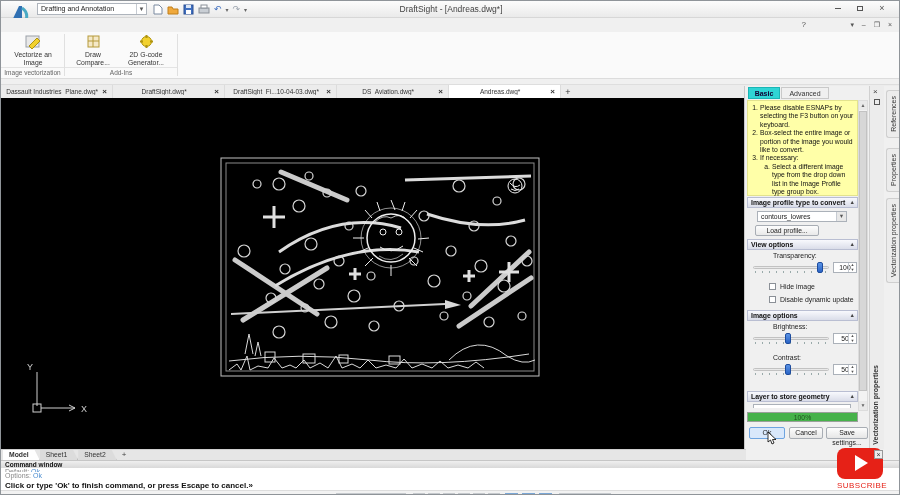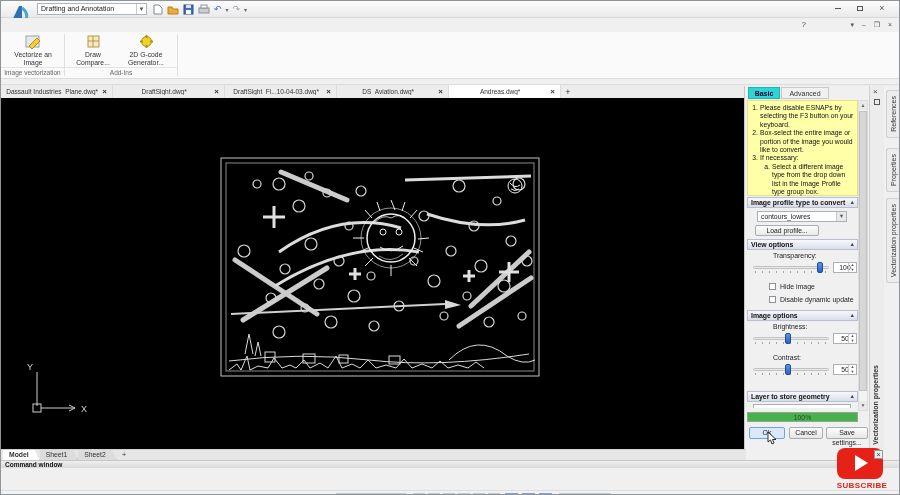--- a/index.html
+++ b/index.html
@@ -141,30 +141,31 @@
   
   .statusbar { left:0; top:489px; width:900px; height:6px; background:#f2f2f2; border-top:1px solid #ddd; }
   .sb-box { position:absolute; top:2px; height:6px; border:1px solid #c5c9cd; background:#fdfdfd; }
   .sb-box.blue { border-color:#7aa7d6; }
 
   
   .play-btn { left:836px; top:447px; width:46px; height:31px; background:#e62117; border-radius:8px; }
   .play-btn .tri { position:absolute; left:18px; top:7px; width:0; height:0;
     border-left:13px solid #fff; border-top:8px solid transparent; border-bottom:8px solid transparent; }
   .subscribe-label { left:830px; top:480px; width:62px; text-align:center;
-    font-size:8px; font-weight:bold; color:#e62117; letter-spacing:0.4px; }
+    font-size:8px; font-weight:normal; color:#e62117; letter-spacing:0.4px; }
   .overlay-close { left:873px; top:449px; width:9px; height:9px; background:#eee;
     border:1px solid #999; font-size:7px; line-height:7px; text-align:center; color:#333; }
 </style>
 </head>
 <body>
 
 <div id="app">
 
   <div class="abs titlebar"></div>
+  <div class="abs app-title">DraftSight - [Andreas.dwg*]</div>
   <svg class="abs" style="left:5px;top:2px;" width="28" height="27" viewBox="0 0 28 27">
     <path d="M3,24 L13,3 L16,3 L16,24 Z" fill="#2f6fb2"></path>
     <path d="M16,5 a10,10 0 0 1 0,17" stroke="#49a9c4" stroke-width="3" fill="none"></path>
   </svg>
   <div class="abs workspace">
     <span>Drafting and Annotation</span>
     <span class="arrow">▼</span>
   </div>
   <div class="abs qat" style="left:152px;">
     <svg width="10" height="11">
@@ -474,20 +475,31 @@
   </div>
 
   <div class="abs sheetbar">
     <div class="sheettab active">Model</div>
     <div class="sheettab">Sheet1</div>
     <div class="sheettab">Sheet2</div>
     <div class="sheet-add">+</div>
   </div>
 
   <div class="abs cmd-head">Command window</div>
+  <div class="abs cmd-body">
+    <div class="cmd-line clip">
+      <span>Default:</span>
+      <span class="link">Ok</span>
+    </div>
+    <div class="cmd-line">
+      <span>Options:</span>
+      <span class="link">Ok</span>
+    </div>
+    <div class="cmd-prompt">Click or type 'Ok' to finish command, or press Escape to cancel.»</div>
+  </div>
 
   <div class="abs statusbar">
     <div class="sb-box" style="left:335px;width:70px;"></div>
     <div class="sb-box" style="left:412px;width:12px;"></div>
     <div class="sb-box" style="left:427px;width:12px;"></div>
     <div class="sb-box" style="left:442px;width:12px;"></div>
     <div class="sb-box" style="left:457px;width:12px;"></div>
     <div class="sb-box" style="left:472px;width:12px;"></div>
     <div class="sb-box" style="left:487px;width:12px;"></div>
     <div class="sb-box blue" style="left:504px;width:13px;"></div>

